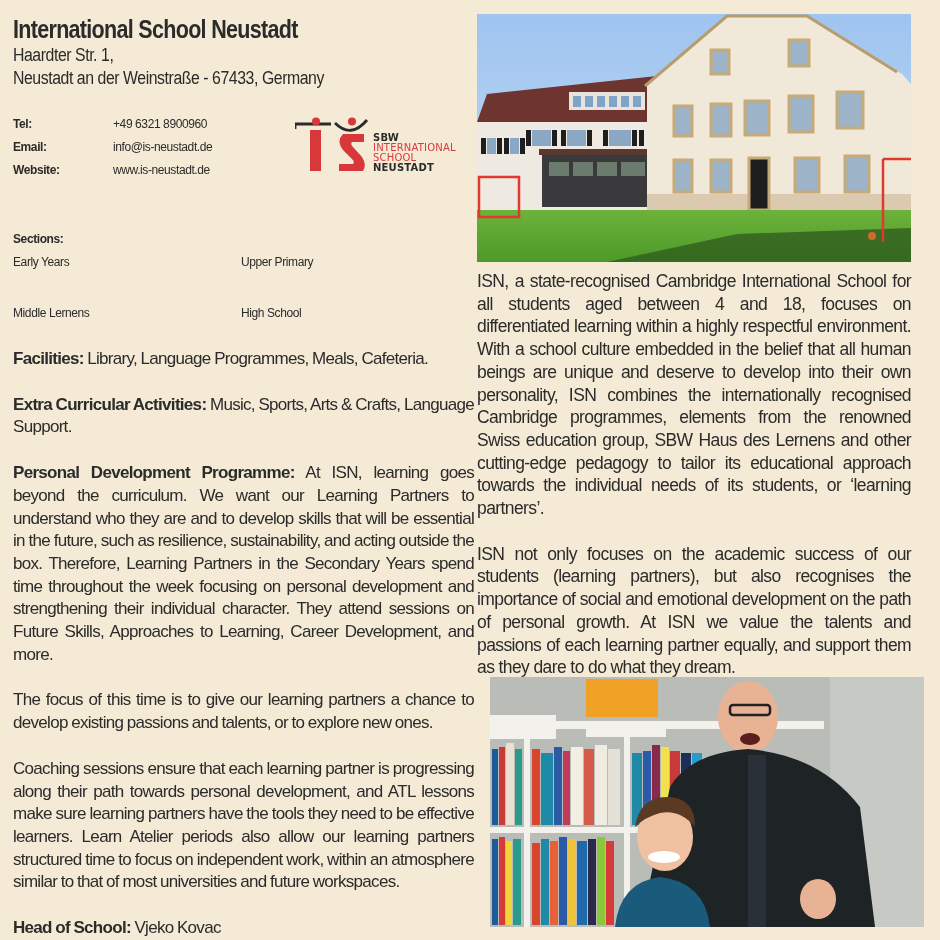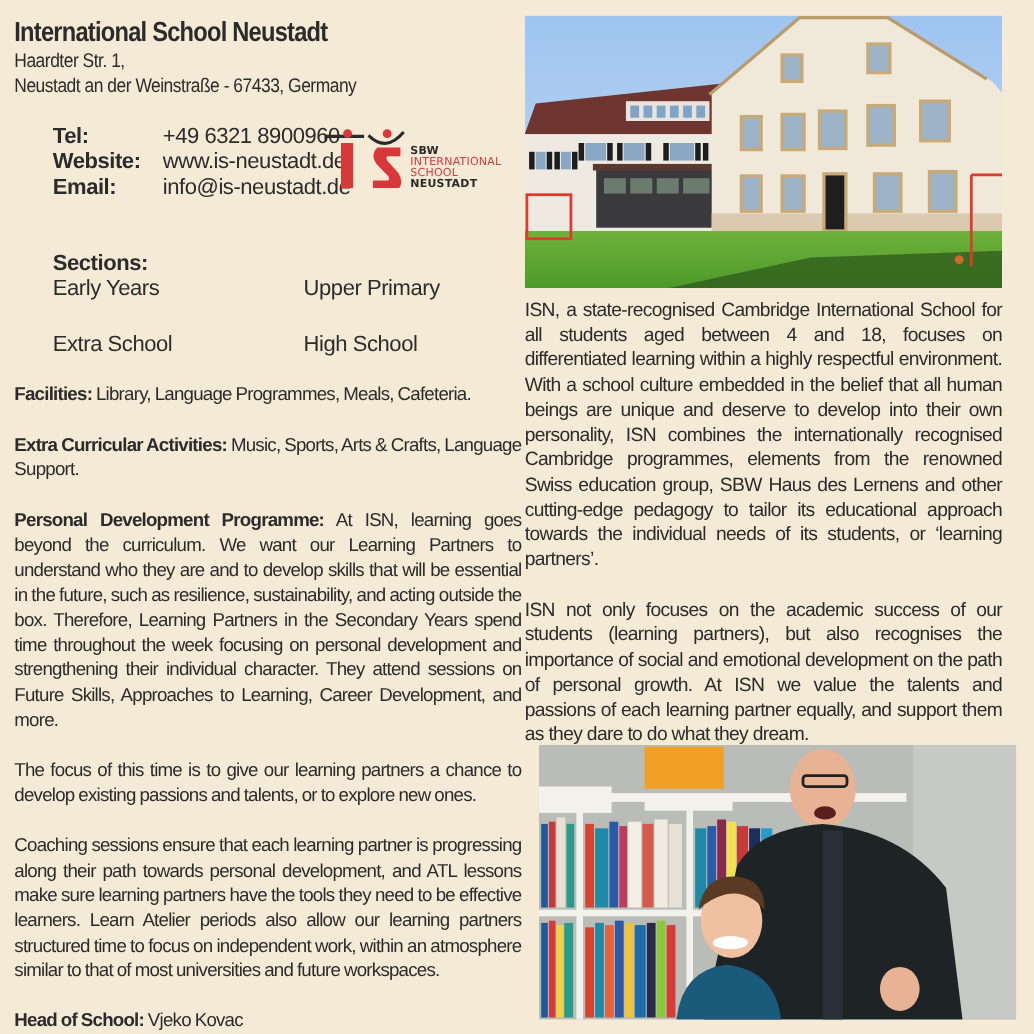--- a/index.html
+++ b/index.html
@@ -21,21 +21,21 @@
       letter-spacing: -0.8px;
       white-space: nowrap;
       transform: scaleX(0.86); transform-origin: 0 0;
     }
     .line {
       font-size: 18px; line-height: 23px; white-space: nowrap;
       letter-spacing: -0.5px;
       transform: scaleX(0.88); transform-origin: 0 0;
     }
     .gap { height: 23px; }
-    .kv { display: flex; font-size: 20px; line-height: 23px; white-space: nowrap; letter-spacing: -0.4px; margin-left: 35px; }
+    .kv { display: flex; font-size: 12px; line-height: 23px; white-space: nowrap; letter-spacing: -0.4px; }
     .kv .k { width: 100px; font-weight: bold; }
     .kv .v { }
     .contact-block { position: relative; height: 69px; }
     .logo {
       position: absolute; left: 282px; top: 4px; width: 170px; height: 60px;
     }
     .logo-text {
       position: absolute; left: 78px; top: 16px;
       font-family: "DejaVu Sans", sans-serif;
       font-size: 10px; line-height: 10px; font-weight: bold;
@@ -67,26 +67,26 @@
   <div class="line">Haardter Str. 1,</div>
   <div class="line">Neustadt an der Weinstraße - 67433, Germany</div>
   <div class="gap"></div>
 
   <div class="contact-block">
     <div class="kv">
       <span class="k">Tel:</span>
       <span class="v">+49 6321 8900960</span>
     </div>
     <div class="kv">
+      <span class="k">Email:</span>
+      <span class="v">info@is-neustadt.de</span>
+    </div>
+    <div class="kv">
       <span class="k">Website:</span>
       <span class="v">www.is-neustadt.de</span>
-    </div>
-    <div class="kv">
-      <span class="k">Email:</span>
-      <span class="v">info@is-neustadt.de</span>
     </div>
 
     <div class="logo">
       <svg width="76" height="60" viewBox="0 0 76 60">
 
         <path d="M0 12 L0 7 L36 7" stroke="#2b2b2b" stroke-width="2.8" fill="none"></path>
 
         <circle cx="21" cy="4.5" r="4" fill="#d9383a"></circle>
 
         <rect x="15" y="13" width="11" height="41" fill="#d9383a"></rect>
@@ -108,21 +108,21 @@
 
   <div class="gap"></div>
   <div class="gap"></div>
 
   <div class="kv">
     <span class="k">Sections:</span>
   </div>
   <div class="sections-grid kv" style="display:grid;gap:28px;">
     <span>Early Years</span>
     <span>Upper Primary</span>
-    <span>Extra School</span>
+    <span>Middle Lernens</span>
     <span>High School</span>
   </div>
   <div class="gap"></div>
 
   <div class="para">
     <b>Facilities:</b><span> Library, Language Programmes, Meals, Cafeteria.</span>
   </div>
   <div class="gap"></div>
 
   <div class="para">

